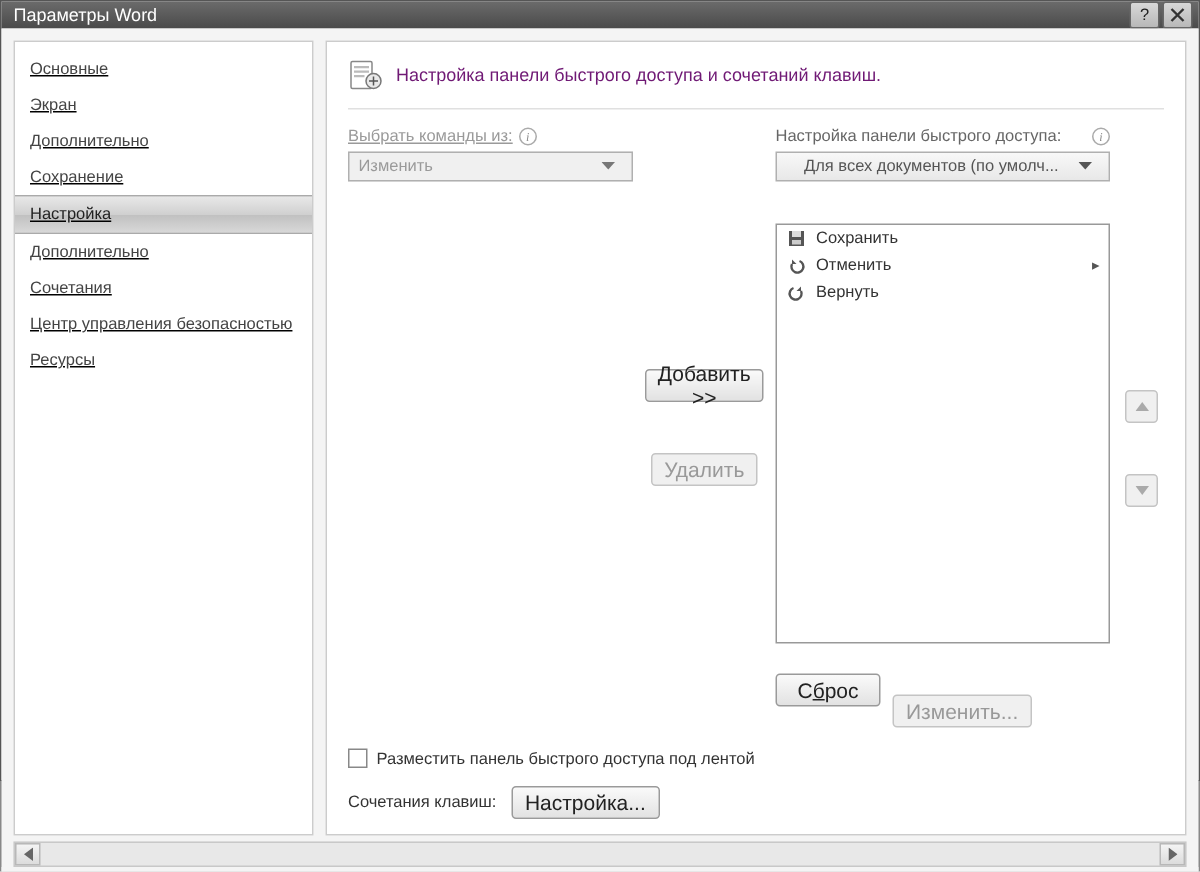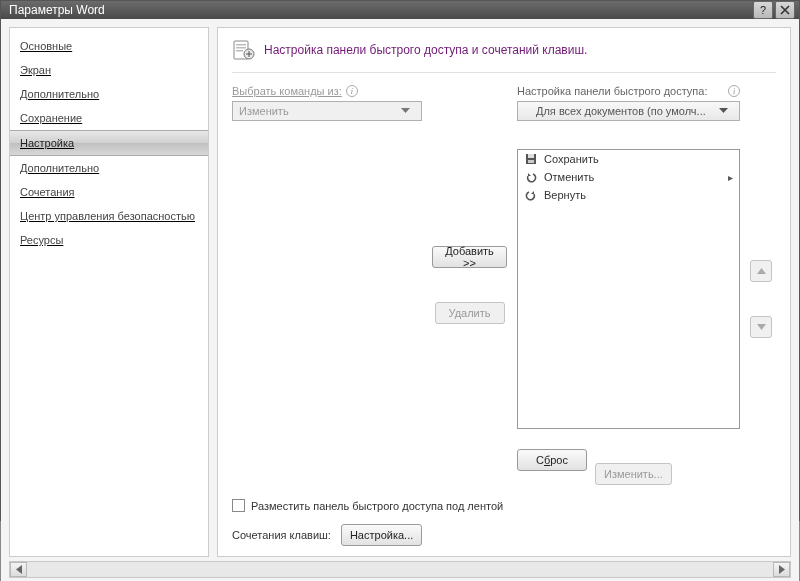--- a/index.html
+++ b/index.html
@@ -188,21 +188,21 @@
     color: #555;
     font-size: 10px;
   }
   .btn-std {
     height: 22px;
     min-width: 70px;
     padding: 0 8px;
     border: 1px solid #9a9a9a;
     background: linear-gradient(to bottom, #fafafa, #e2e2e2);
     border-radius: 3px;
-    font-size: 11px;
+    font-size: 14px;
     color: #222;
     cursor: pointer;
     display: inline-flex;
     align-items: center;
     justify-content: center;
   }
   .btn-std:disabled, .btn-std.disabled {
     color: #999;
     cursor: default;
     background: #f0f0f0;

